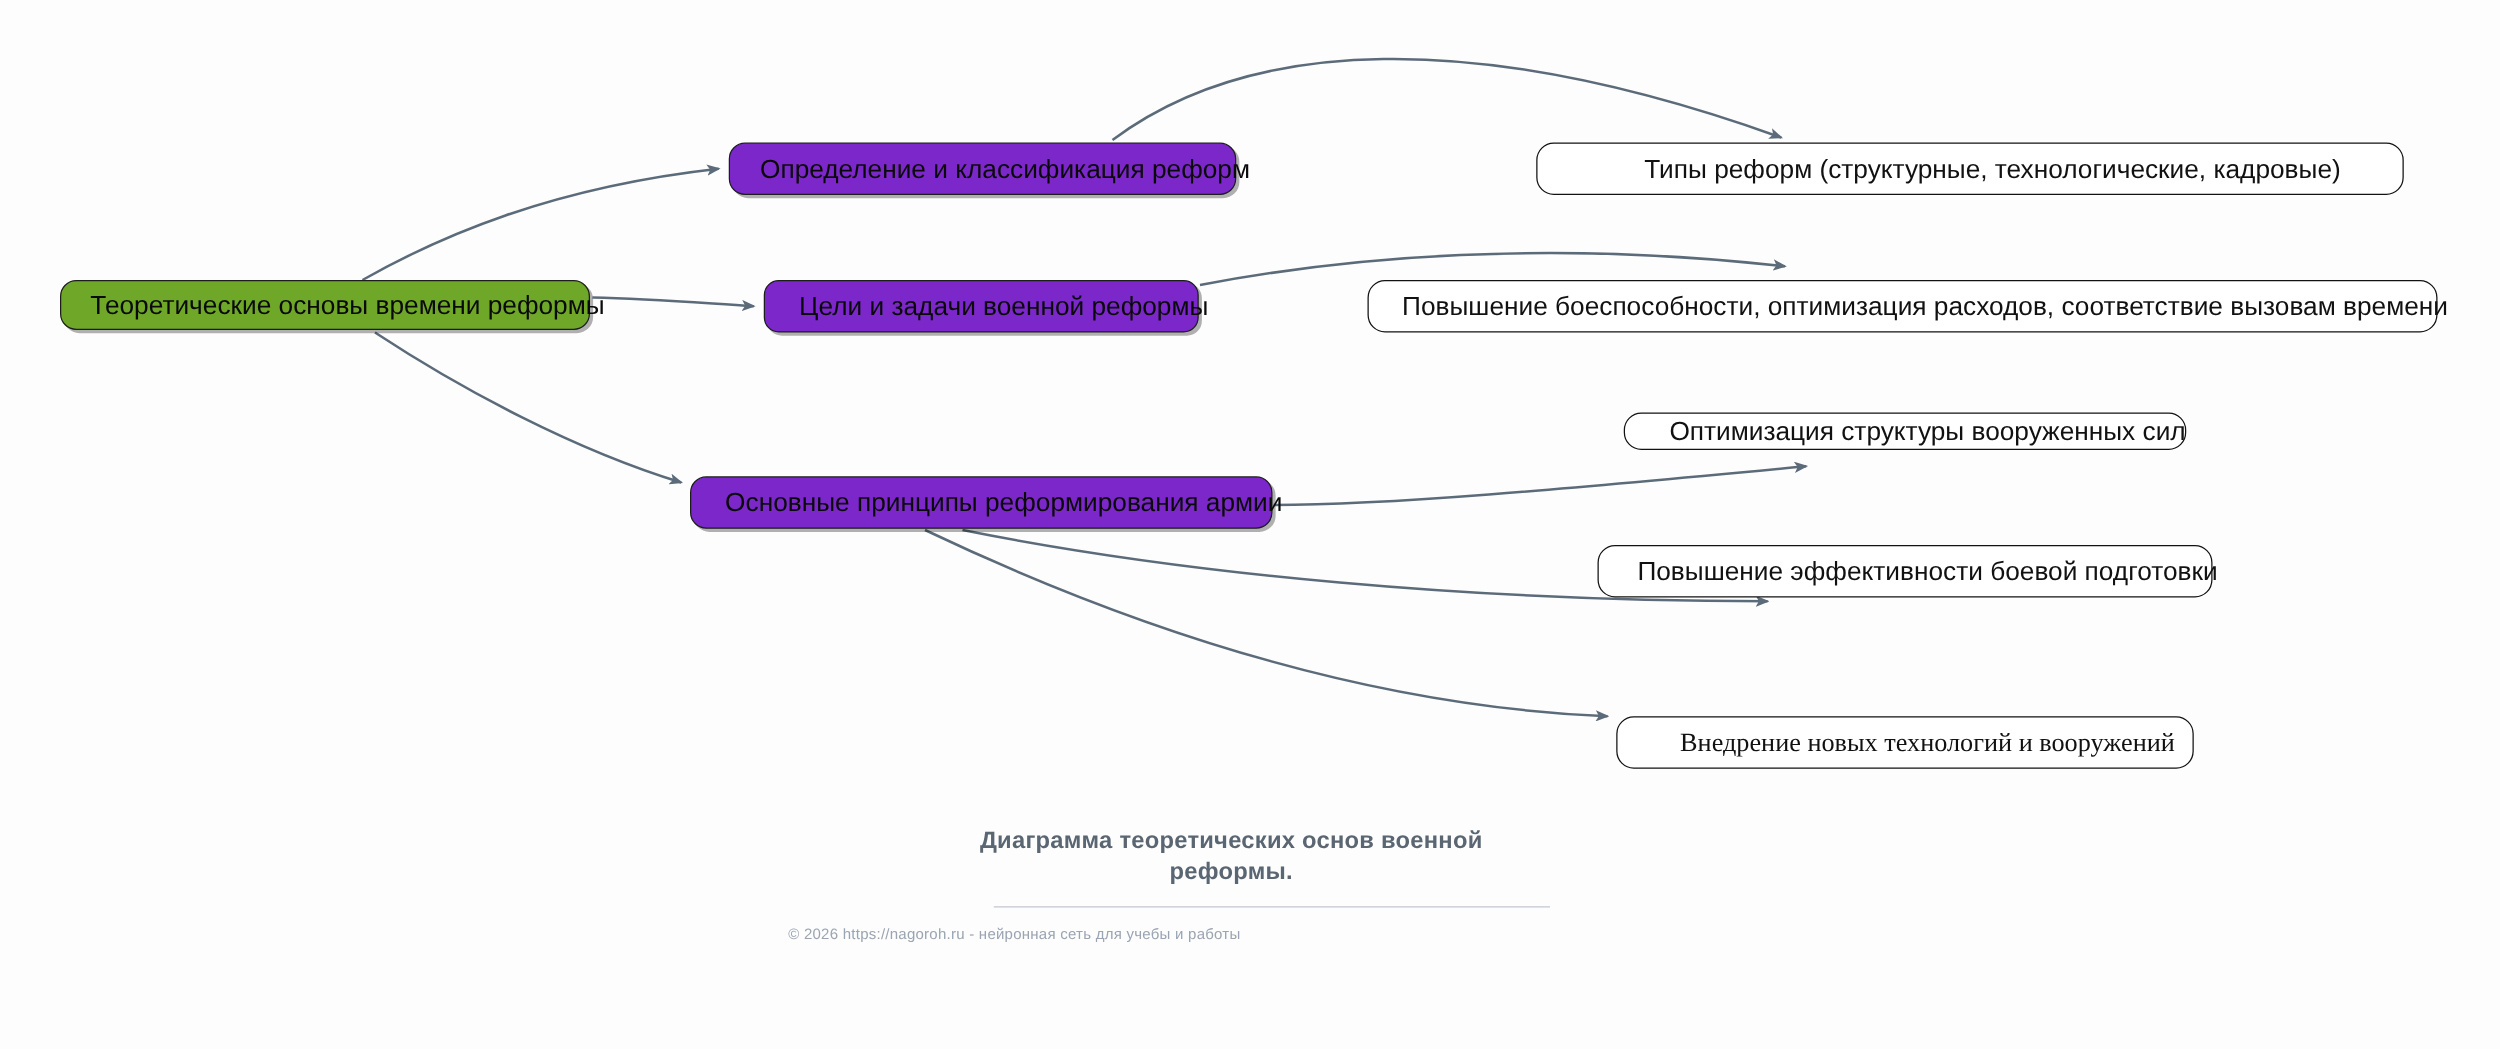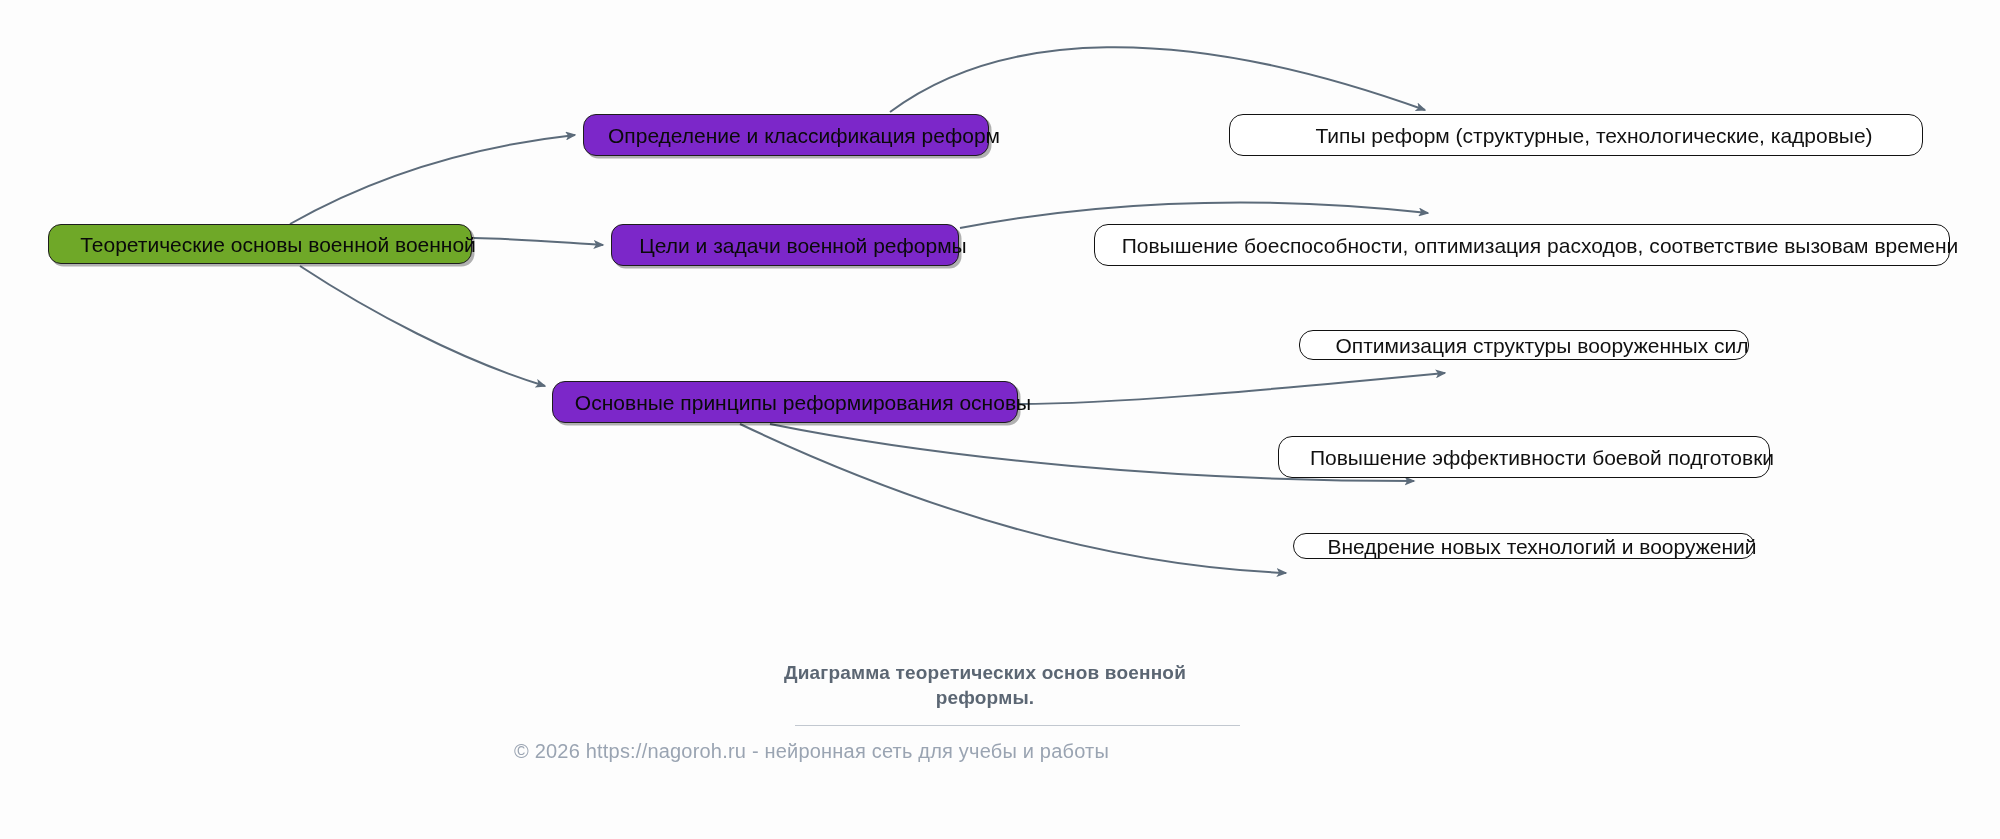--- a/index.html
+++ b/index.html
@@ -112,21 +112,21 @@
     height: 1px;
     background: #c2c8d0;
   }
 
   #footer {
     position: absolute;
     left: 0;
     top: 740px;
     width: 1623px;
     text-align: center;
-    font-size: 20px;
+    font-size: 12px;
     color: #9aa4b2;
     letter-spacing: 0.2px;
   }
 </style>
 </head>
 <body>
 
 <div id="page">
 
   <div id="diagram">
@@ -152,52 +152,52 @@
 
         <path d="M 1019,404 C 1110,404 1245,392 1445,373"></path>
 
         <path d="M 770,424 C 950,460 1180,481 1414,481"></path>
 
         <path d="M 740,424 C 900,500 1090,565 1286,573"></path>
       </g>
     </svg>
 
     <div class="node root" style="left:48px; top:224px; width:424px; height:40px;">
-      <span class="node-label">Теоретические основы военной военной</span>
+      <span class="node-label">Теоретические основы времени реформы</span>
     </div>
 
     <div class="node branch" style="left:583px; top:114px; width:406px; height:42px;">
       <span class="node-label">Определение и классификация реформ</span>
     </div>
 
     <div class="node branch" style="left:611px; top:224px; width:348px; height:42px;border-radius:12px;">
       <span class="node-label">Цели и задачи военной реформы</span>
     </div>
 
     <div class="node branch" style="left:552px; top:381px; width:466px; height:42px;">
-      <span class="node-label">Основные принципы реформирования основы</span>
+      <span class="node-label">Основные принципы реформирования армии</span>
     </div>
 
     <div class="node leaf" style="left:1229px; top:114px; width:694px; height:42px;">
       <span class="node-label">Типы реформ (структурные, технологические, кадровые)</span>
     </div>
 
     <div class="node leaf" style="left:1094px; top:224px; width:856px; height:42px;align-items:center;">
       <span class="node-label">Повышение боеспособности, оптимизация расходов, соответствие вызовам времени</span>
     </div>
 
     <div class="node leaf" style="left:1299px; top:330px; width:450px; height:30px;">
       <span class="node-label">Оптимизация структуры вооруженных сил</span>
     </div>
 
     <div class="node leaf" style="left:1278px; top:436px; width:492px; height:42px;">
       <span class="node-label">Повышение эффективности боевой подготовки</span>
     </div>
 
-    <div class="node leaf" style="left:1293px; top:533px; width:462px; height:26px;">
+    <div class="node leaf" style="left:1293px; top:573px; width:462px; height:42px;font-family:Liberation Serif, serif;">
       <span class="node-label">Внедрение новых технологий и вооружений</span>
     </div>
 
   </div>
 
   <div id="caption">
     <span class="cap-line">Диаграмма теоретических основ военной</span>
     <span class="cap-line">реформы.</span>
   </div>
 

